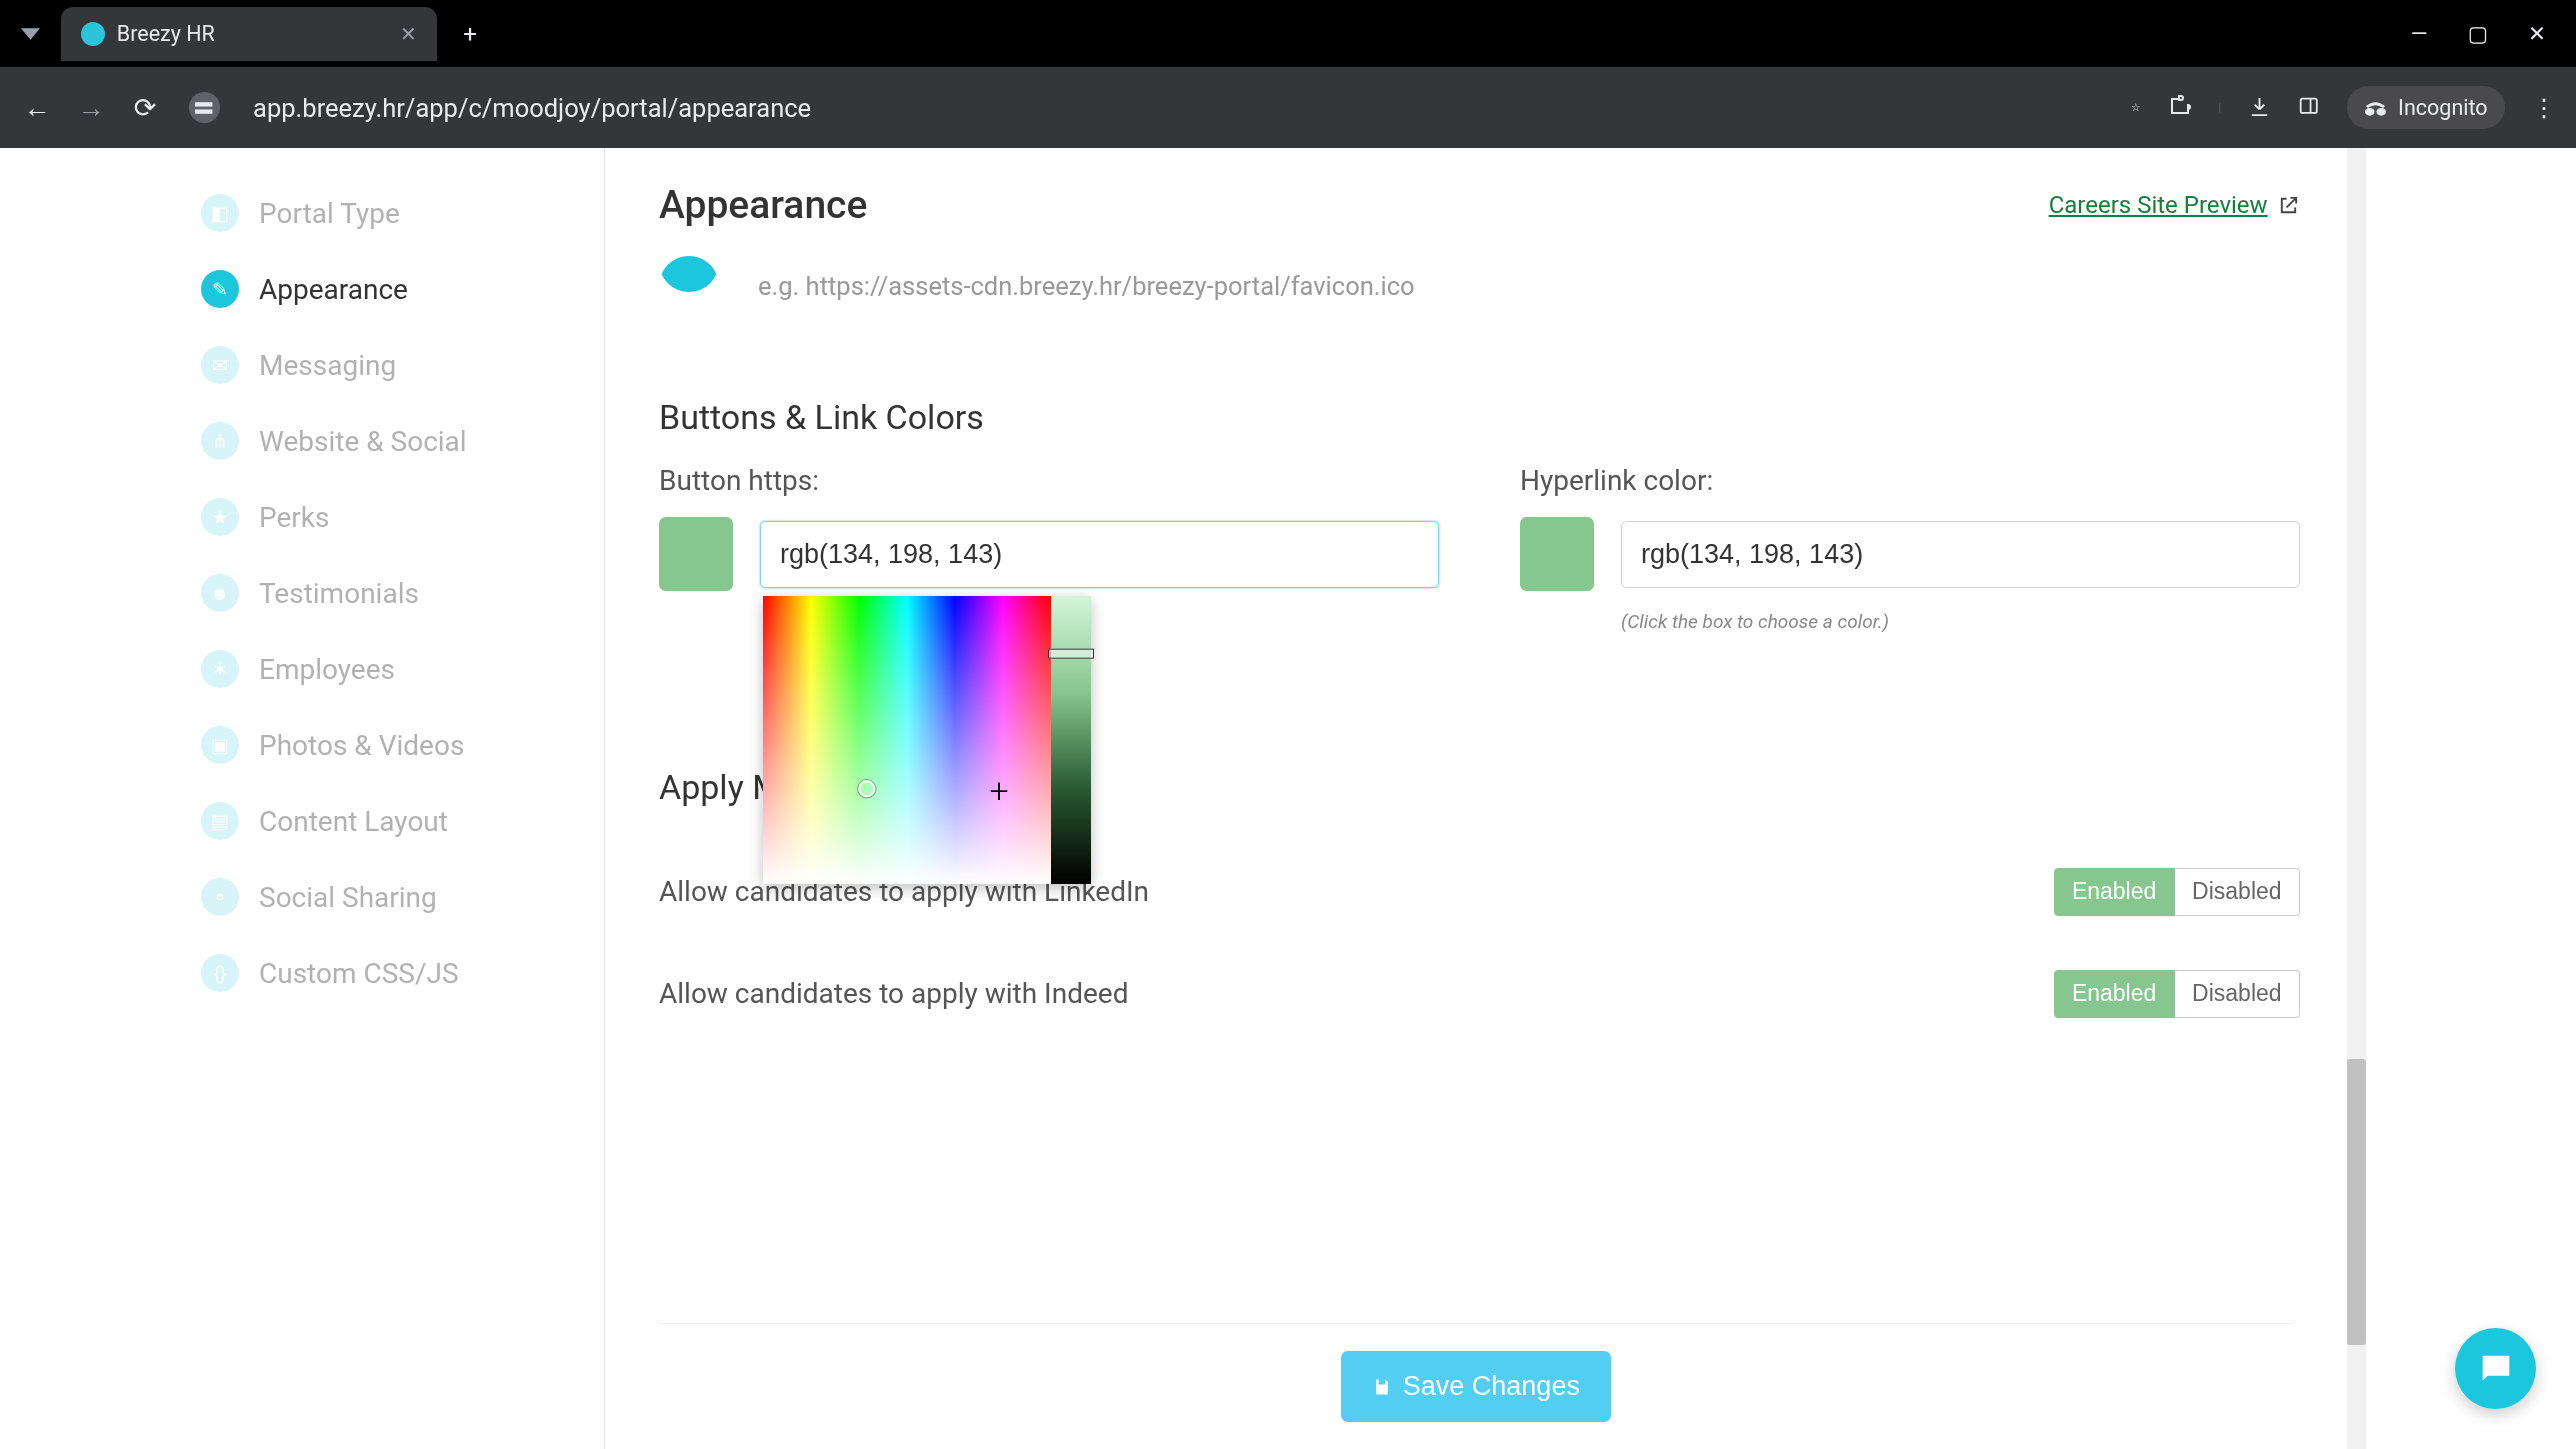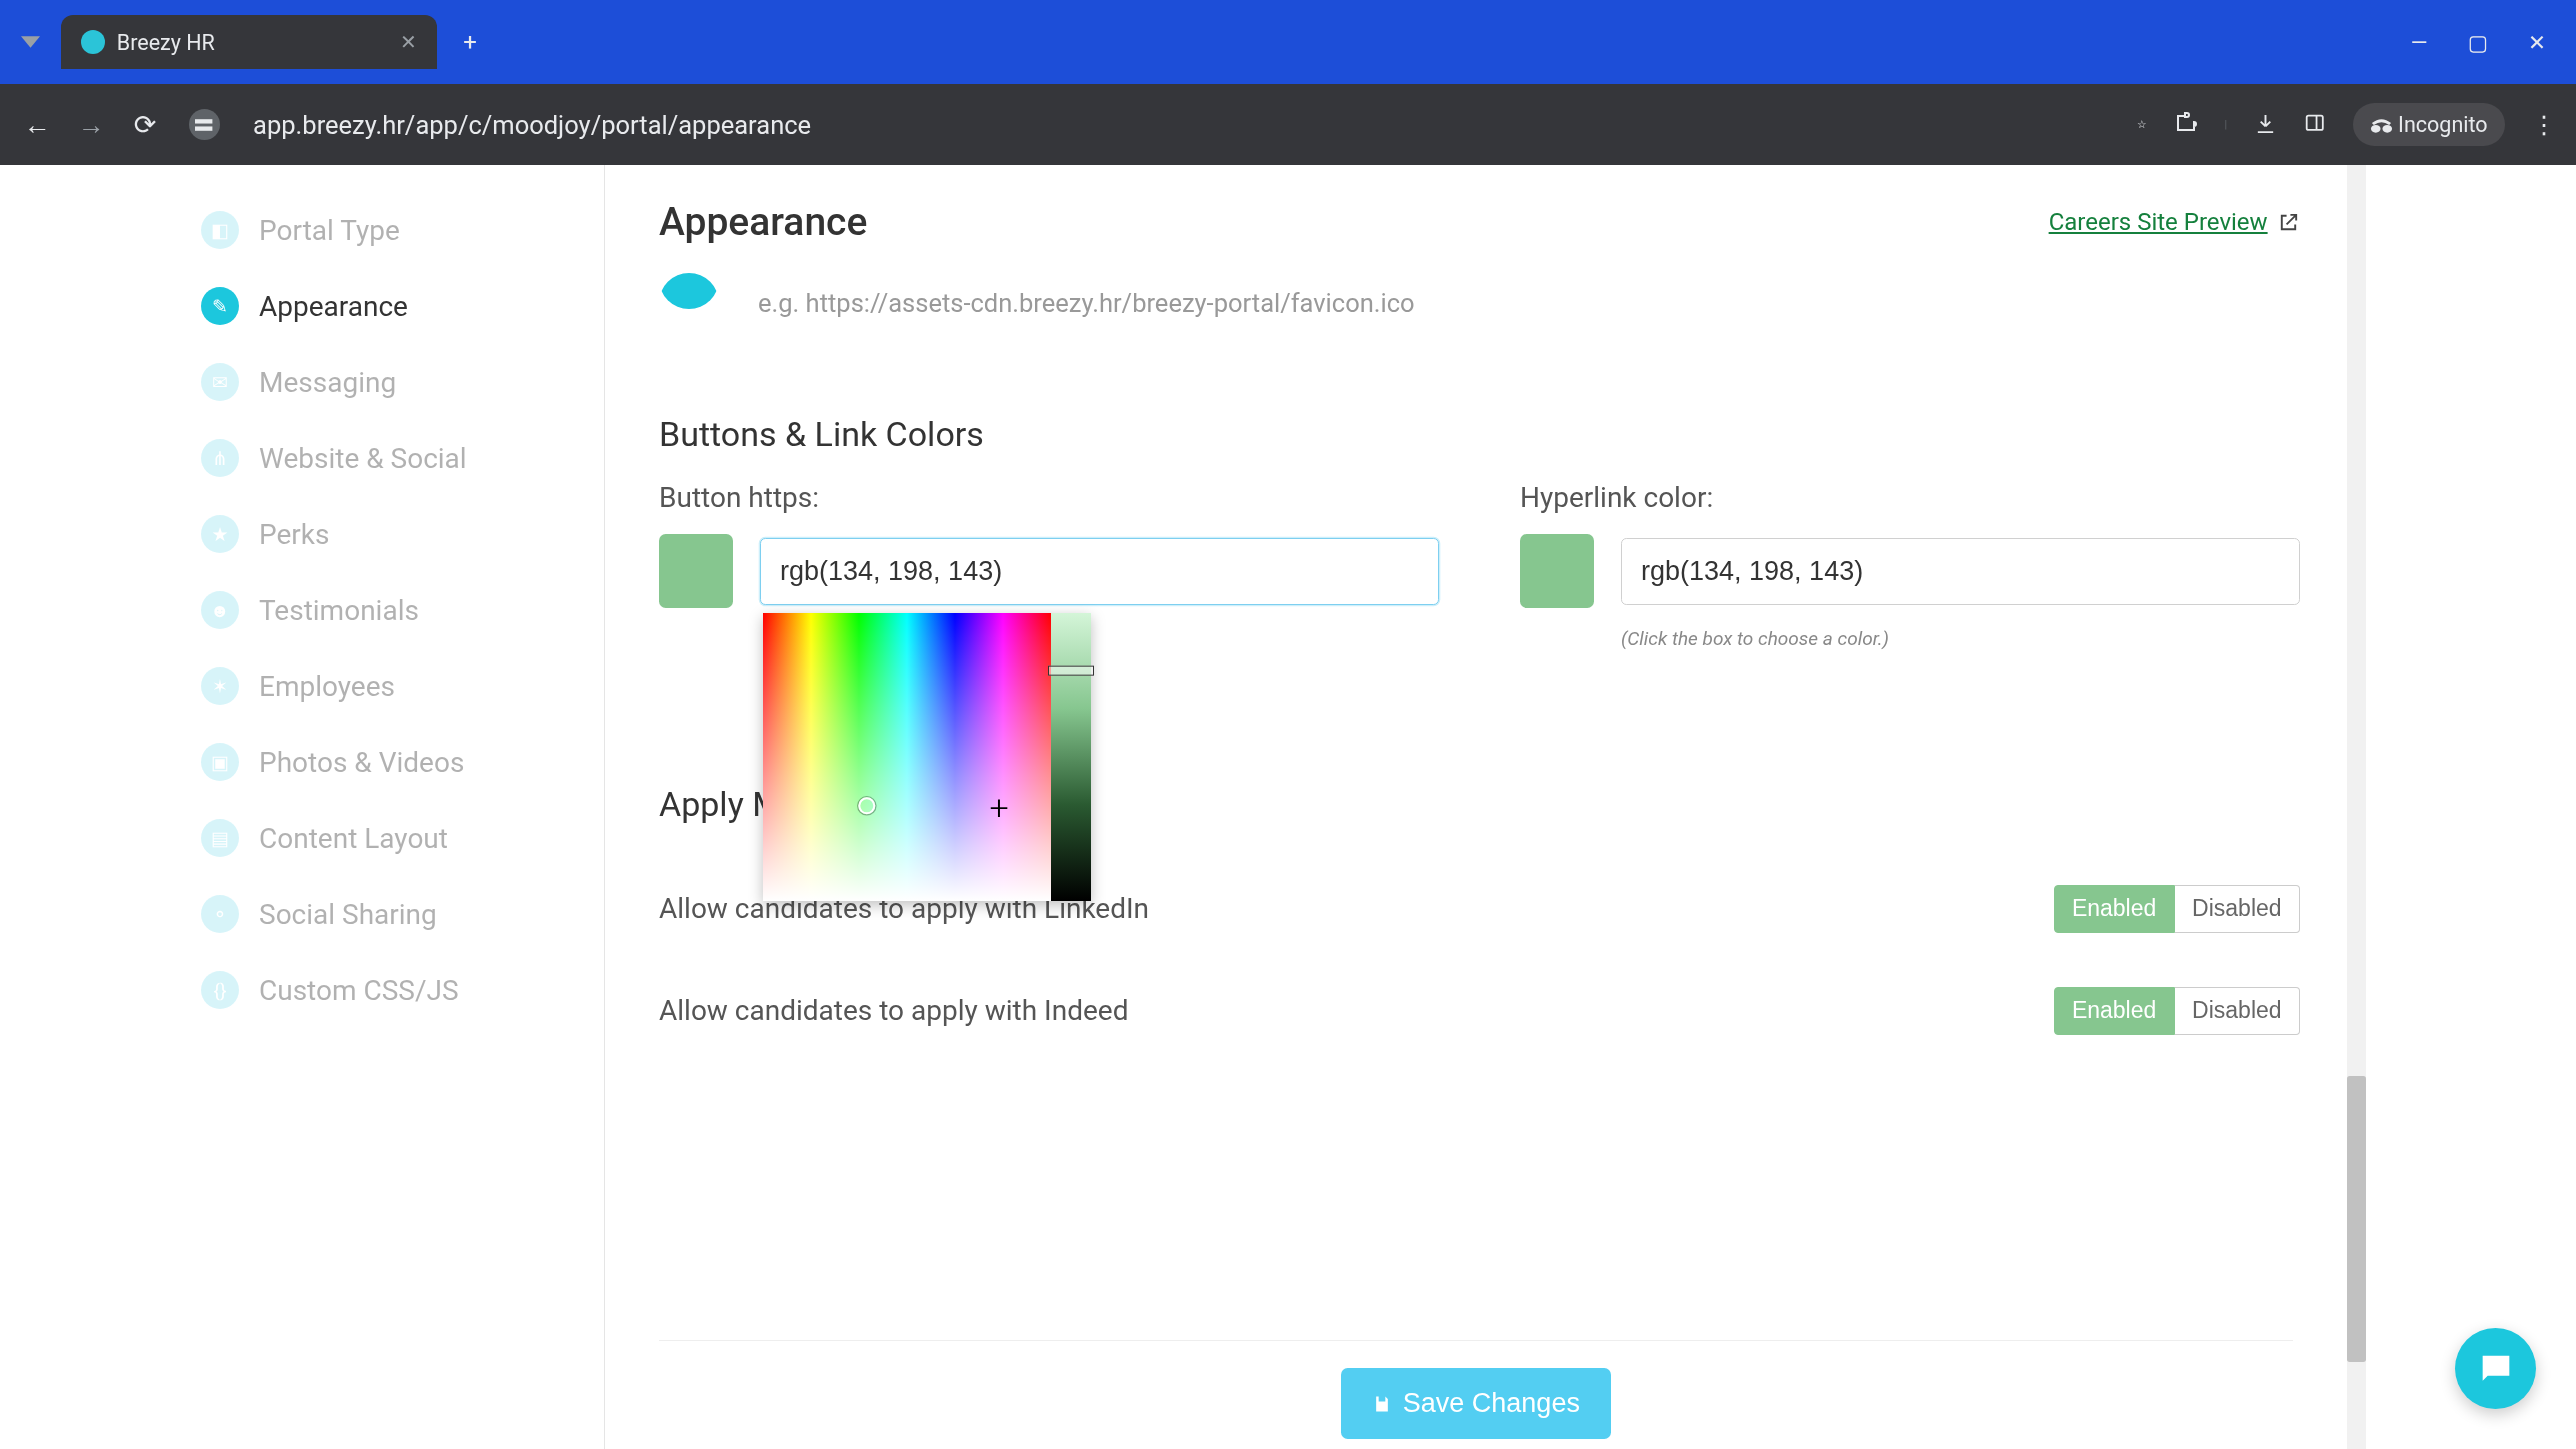--- a/index.html
+++ b/index.html
@@ -14,23 +14,23 @@
   
   .browser-chrome {
     background: #202124;
     color: #e8eaed;
     display: flex;
     flex-direction: column;
   }
   .tab-strip {
     display: flex;
     align-items: center;
-    height: 84px;
+    height: 67px;
     padding-left: 13.4px;
-    background: #1d4ed8;
+    background: #000000;
   }
   .tabs-dropdown {
     width: 34px; height: 34px;
     display: flex; align-items: center; justify-content: center;
     color: #9aa0a6;
     margin-right: 13.4px;
   }
   .tab {
     display: flex;
     align-items: center;
@@ -88,21 +88,21 @@
     padding: 0 13.4px;
   }
   .toolbar-right {
     display: flex;
     align-items: center;
     gap: 27px;
     color: #e8eaed;
   }
   .toolbar-right .sep { color: #5f6368; }
   .incognito-chip {
-    display: flex; align-items: center; gap: 5px;
+    display: flex; align-items: center; gap: 11px;
     background: #4a4a4e;
     padding: 9.4px 17.4px;
     border-radius: 27px;
     font-size: 21.5px;
   }
   .kebab { font-size: 24px; }
 
   
   .page {
     display: flex;

